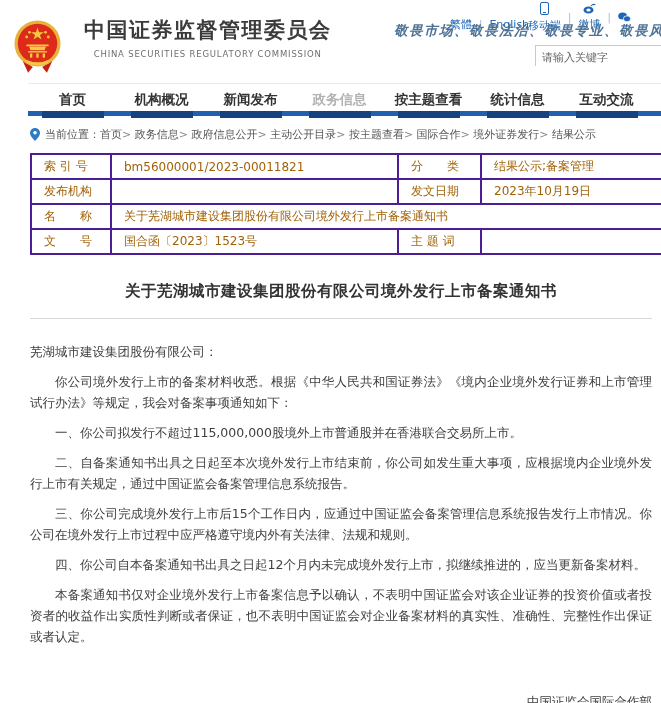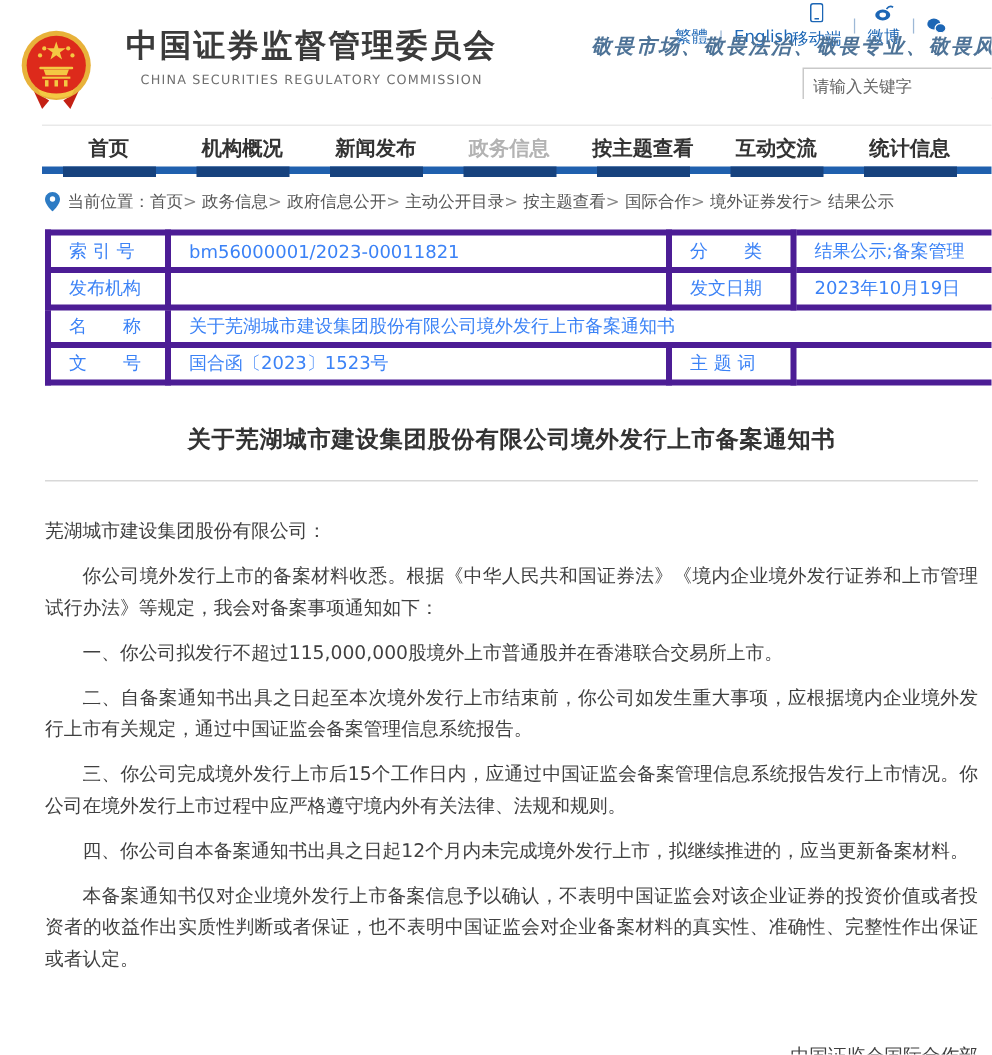--- a/index.html
+++ b/index.html
@@ -43,25 +43,25 @@
   .crumbs { position:absolute; top:127px; left:30px; width:620px; font-size:11px; color:#555;
     display:flex; align-items:center; white-space:nowrap; }
   .crumbs .pin { margin-right:5px; display:inline-flex; }
   .crumb-list { list-style:none; display:inline-flex; }
   .crumb-list li { color:#555; cursor:pointer; }
   .crumb-list li + li::before { content:" > "; color:#888; cursor:default; }
 
   
   .main { position:absolute; top:153px; left:30px; width:935px; }
   table.meta { border-collapse:collapse; width:930px; table-layout:fixed; }
-  table.meta td { border:4px solid #4c1d95; height:25px; font-size:12px; color:#3b82f6;
+  table.meta td { border:2px solid #4c1d95; height:25px; font-size:12px; color:#a16207;
     padding:0 12px; background:#fff; }
   td.lbl { width:80px; white-space:nowrap; }
   td.lbl2 { width:83px; white-space:nowrap; }
-  td.val1 { width:334px; }
+  td.val1 { width:287px; }
 
   .article { width:622px; margin-top:26px; font-size:12.5px; color:#404040; }
   .doc-title { text-align:center; font-size:15.5px; font-weight:bold; color:#333; letter-spacing:0.5px; }
   .doc-sep { border-bottom:1px solid #d8d8d8; margin-top:16px; }
   .salutation { margin-top:22px; line-height:21px; }
   .article p.body { line-height:21px; margin:9px 0; text-indent:2em; text-align:justify; }
   .signature { text-align:right; margin-top:44px; line-height:21px; }
 </style>
 </head>
 <body>
@@ -133,22 +133,22 @@
     <input type="text" placeholder="请输入关键字" style="">
   </div>
 
   <div class="nav">
     <ul class="nav-items">
       <li>首页</li>
       <li>机构概况</li>
       <li>新闻发布</li>
       <li class="current">政务信息</li>
       <li>按主题查看</li>
+      <li>统计信息</li>
       <li>互动交流</li>
-      <li>统计信息</li>
     </ul>
     <div class="nav-strip"></div>
   </div>
 
   <div class="crumbs">
     <span class="pin">
       <svg width="10" height="13" viewBox="0 0 10 13">
           <path d="M5 0 C2.2 0 0 2.2 0 5 c0 3.4 5 8 5 8 s5 -4.6 5 -8 C10 2.2 7.8 0 5 0 Z" fill="#2d7bc4"></path>
           <circle cx="5" cy="4.7" r="1.8" fill="#fff"></circle>
         </svg>

